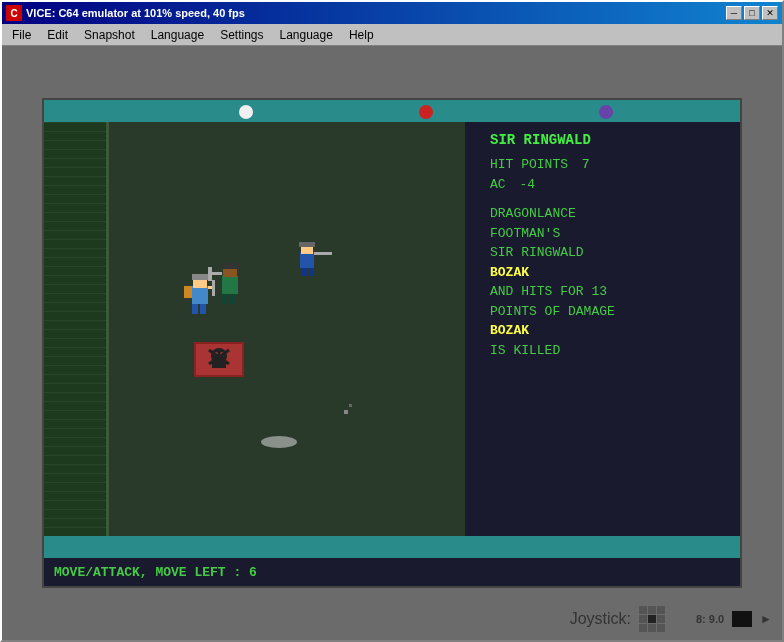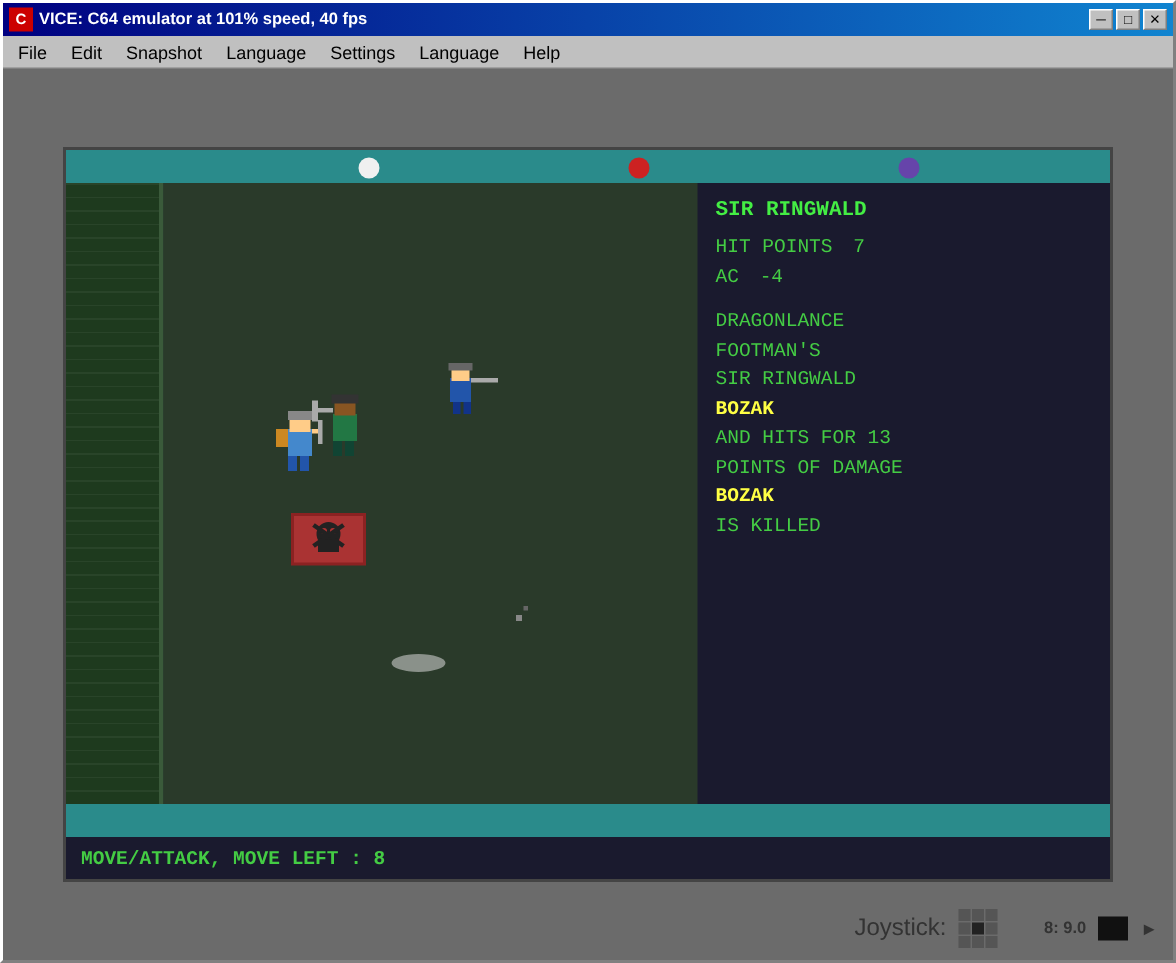--- a/index.html
+++ b/index.html
@@ -218,20 +218,21 @@
       bottom: 50px;
       background: #1a1a2e;
       padding: 8px 12px;
       font-family: 'Courier New', monospace;
     }
 
     .game-info {
       color: #44cc44;
       font-size: 13px;
       line-height: 1.5;
+      margin-left: 13px;
     }
 
     
     .game-status {
       position: absolute;
       bottom: 0;
       left: 0;
       right: 0;
       height: 28px;
       background: #1a1a2e;
@@ -441,21 +442,21 @@
             <div>POINTS OF DAMAGE</div>
             <div style="color:#ffff44;font-weight:bold;">BOZAK</div>
             <div>IS KILLED</div>
           </div>
         </div>
       </div>
 
       <div class="teal-border-bottom"></div>
 
       <div class="game-status">
-        <span class="status-text">MOVE/ATTACK, MOVE LEFT : 8</span>
+        <span class="status-text">MOVE/ATTACK, MOVE LEFT : 6</span>
       </div>
     </div>
 
     <div class="bottom-bar">
       <span class="joystick-label">Joystick:</span>
       <div class="joystick-icon">
         <div class="joy-cell"></div>
         <div class="joy-cell"></div>
         <div class="joy-cell"></div>
         <div class="joy-cell"></div>

